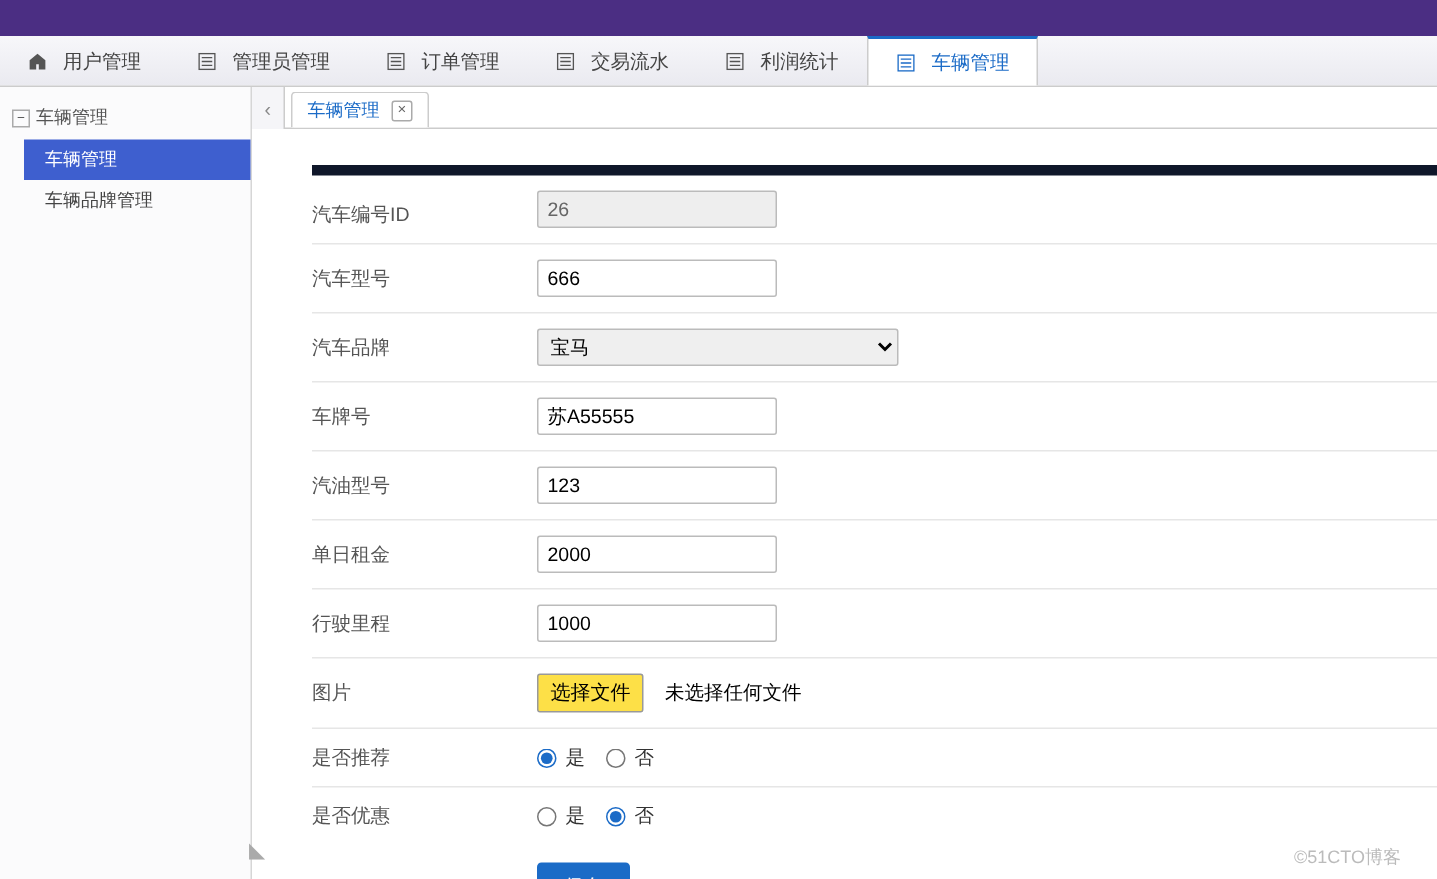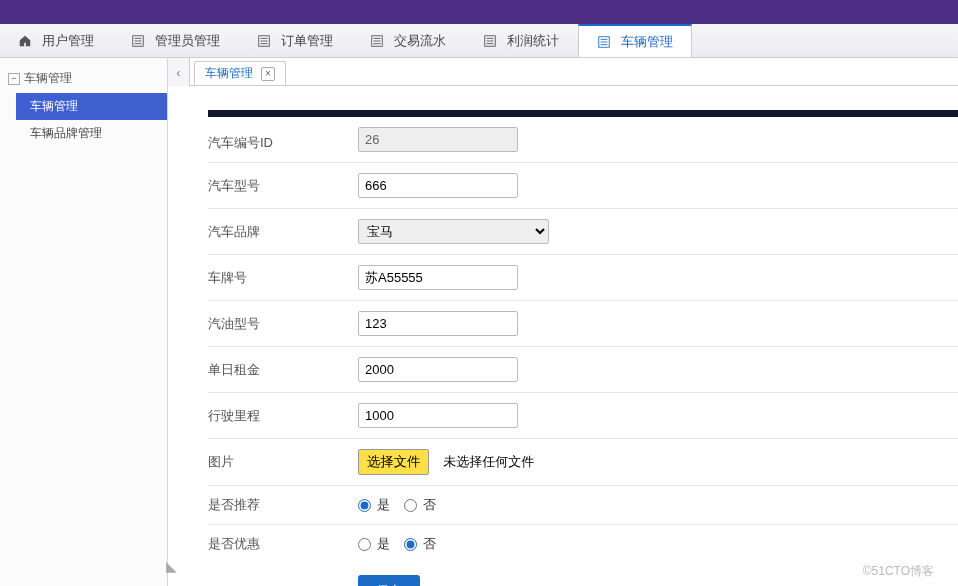--- a/index.html
+++ b/index.html
@@ -35,21 +35,21 @@
 
 
 .form-wrap { padding: 24px 0 0 40px; }
 .form-row { display: flex; align-items: center; border-top: 1px solid #e6e6e6; padding: 10px 0; }
 .form-row:first-child { border-top: 7px solid #0f172a; align-items: flex-end; }
 .form-row:last-of-type { border-bottom: 1px solid #e6e6e6; }
 .label { width: 150px; color: #555; }
 .ctrl { flex: 1; display: flex; align-items: center; gap: 14px; }
 .ctrl input[type=text] { width: 160px; padding: 4px 6px; border: 1px solid #bbb; border-radius: 2px; font-size: 13px; }
 .ctrl input[readonly] { background: #eee; color: #666; }
-.ctrl select { width: 191px; padding: 3px 4px; border: 1px solid #bbb; border-radius: 2px; font-size: 13px; }
+.ctrl select { width: 241px; padding: 3px 4px; border: 1px solid #bbb; border-radius: 2px; font-size: 13px; }
 .file-btn { padding: 3px 8px; border: 1px solid #999; background: #fde047; border-radius: 2px; cursor: pointer; }
 .file-text { color: #000000; }
 .radio-opt { display:inline-flex; align-items:center; gap:6px; }
 .radio-opt input { accent-color: #1b6bc7; }
 .save-row { padding: 12px 0 0 150px; }
 .save-btn { background: #1b6bc7; color: #fff; border: none; padding: 7px 18px; border-radius: 3px; cursor: pointer; font-size: 13px; }
 
 .watermark { position:absolute; right:24px; bottom:6px; color:#bbb; font-size:12px; }
 .resize-handle { position:absolute; left:166px; bottom:12px; color:#aaa; font-size:14px;}
 </style>

